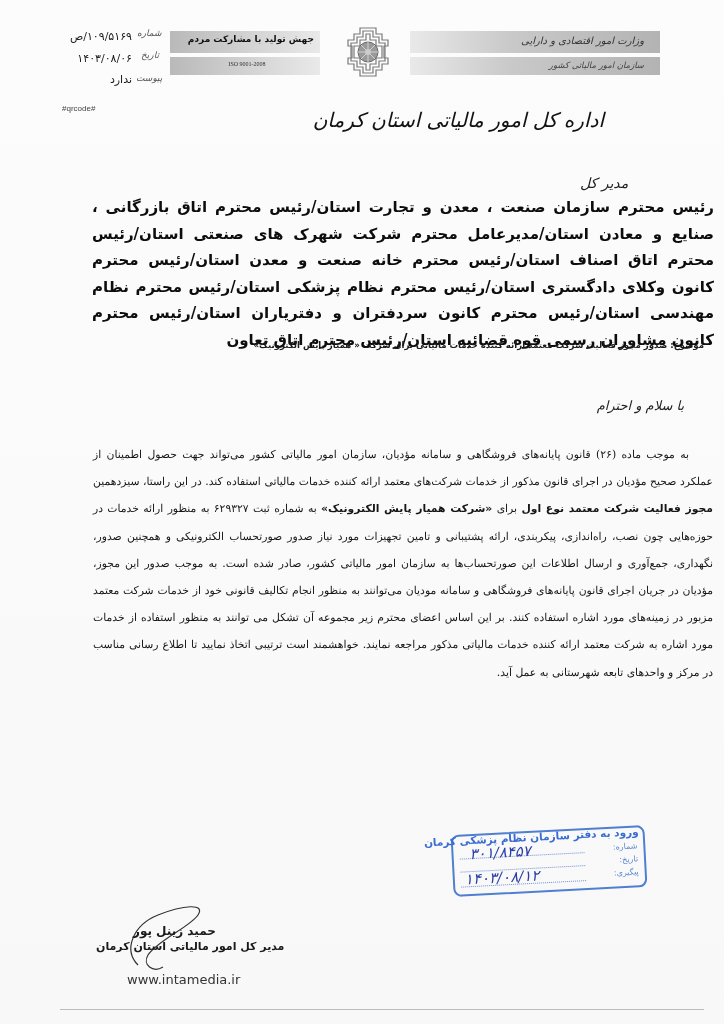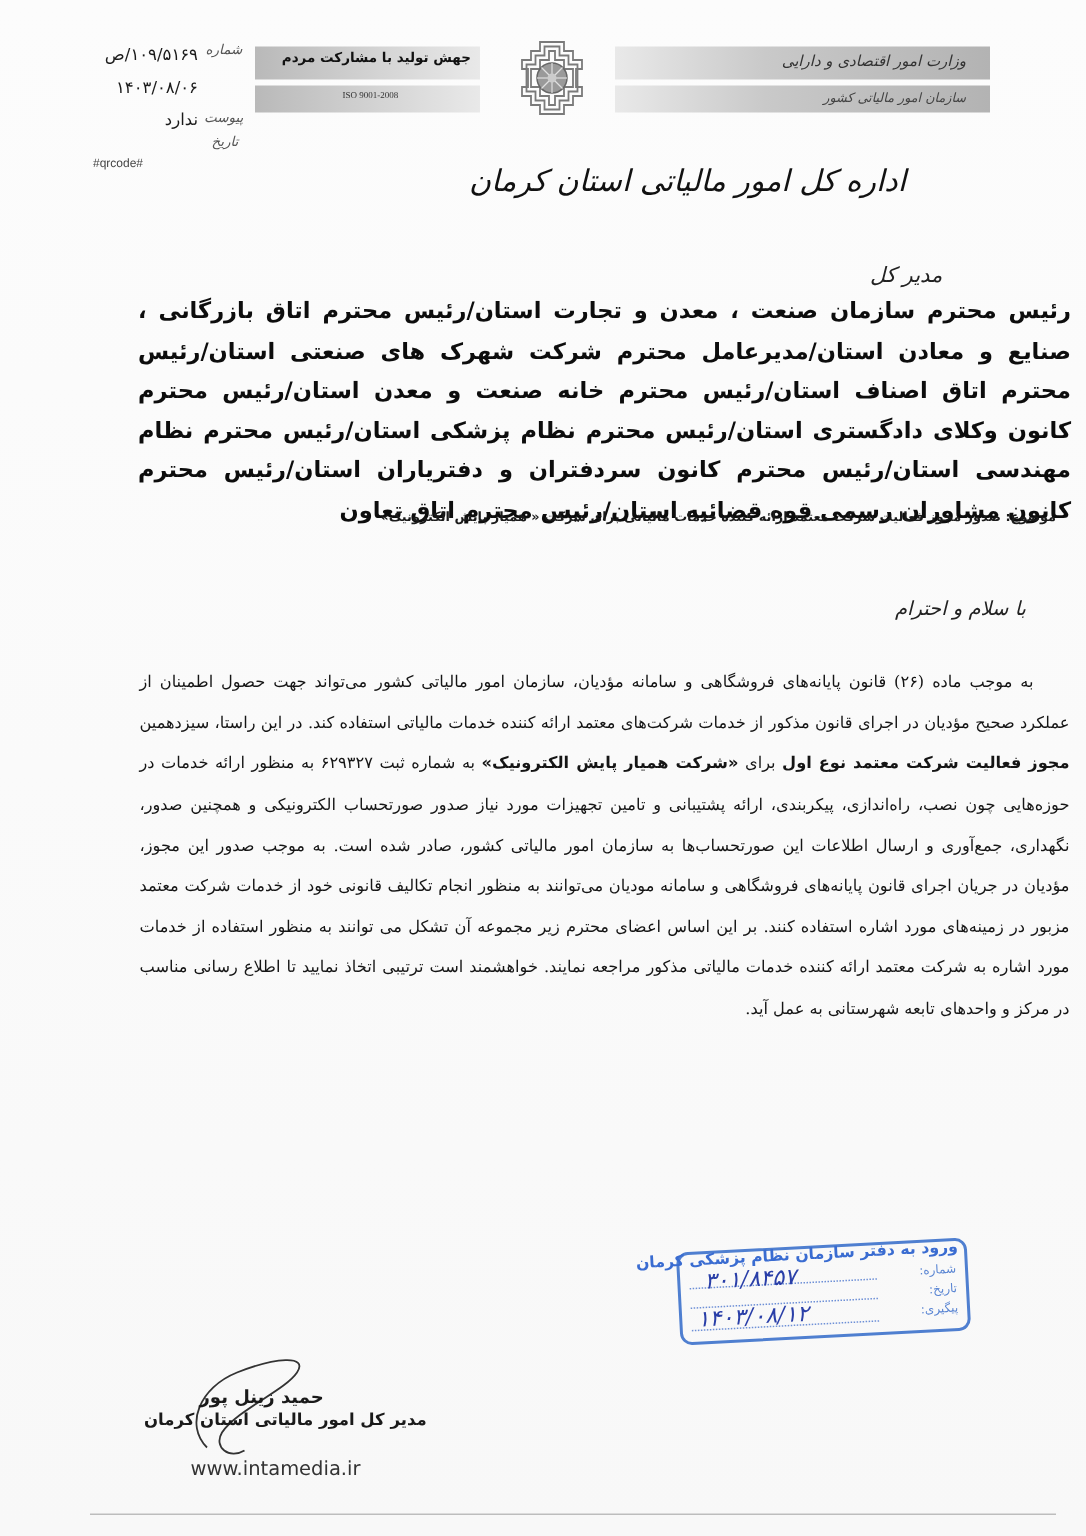--- a/index.html
+++ b/index.html
@@ -85,21 +85,21 @@
         <line x1="38" y1="16" x2="38" y2="36"></line>
       <line x1="31" y1="19" x2="45" y2="33"></line>
         <line x1="45" y1="19" x2="31" y2="33"></line>
     </g>
     <circle cx="38" cy="26" r="3" fill="#ccc"></circle>
   </svg>
 
   <div class="meta-row" style="left:42px; top:30px; width:90px; text-align:right;">۱۰۹/۵۱۶۹/ص</div>
   <div class="meta-label" style="left:137px; top:28px;">شماره</div>
   <div class="meta-row" style="left:42px; top:52px; width:90px; text-align:right;">۱۴۰۳/۰۸/۰۶</div>
-  <div class="meta-label" style="left:141px; top:50px;margin-top:39px;">تاریخ</div>
+  <div class="meta-label" style="left:141px; top:50px;">تاریخ</div>
   <div class="meta-row" style="left:42px; top:73px; width:90px; text-align:right;">ندارد</div>
   <div class="meta-label" style="left:136px; top:73px;">پیوست</div>
   <div class="qrcode">#qrcode#</div>
 
   <div class="office-title">اداره کل امور مالیاتی استان کرمان</div>
   <div class="office-sub">مدیر کل</div>
 
 
   <div class="recipients">رئیس محترم سازمان صنعت ، معدن و تجارت استان/رئیس محترم اتاق بازرگانی ، صنایع و معادن استان/مدیرعامل محترم شرکت شهرک های صنعتی استان/رئیس محترم اتاق اصناف استان/رئیس محترم خانه صنعت و معدن استان/رئیس محترم کانون وکلای دادگستری استان/رئیس محترم نظام پزشکی استان/رئیس محترم نظام مهندسی استان/رئیس محترم کانون سردفتران و دفتریاران استان/رئیس محترم کانون مشاوران رسمی قوه قضائیه استان/رئیس محترم اتاق تعاون</div>
 

